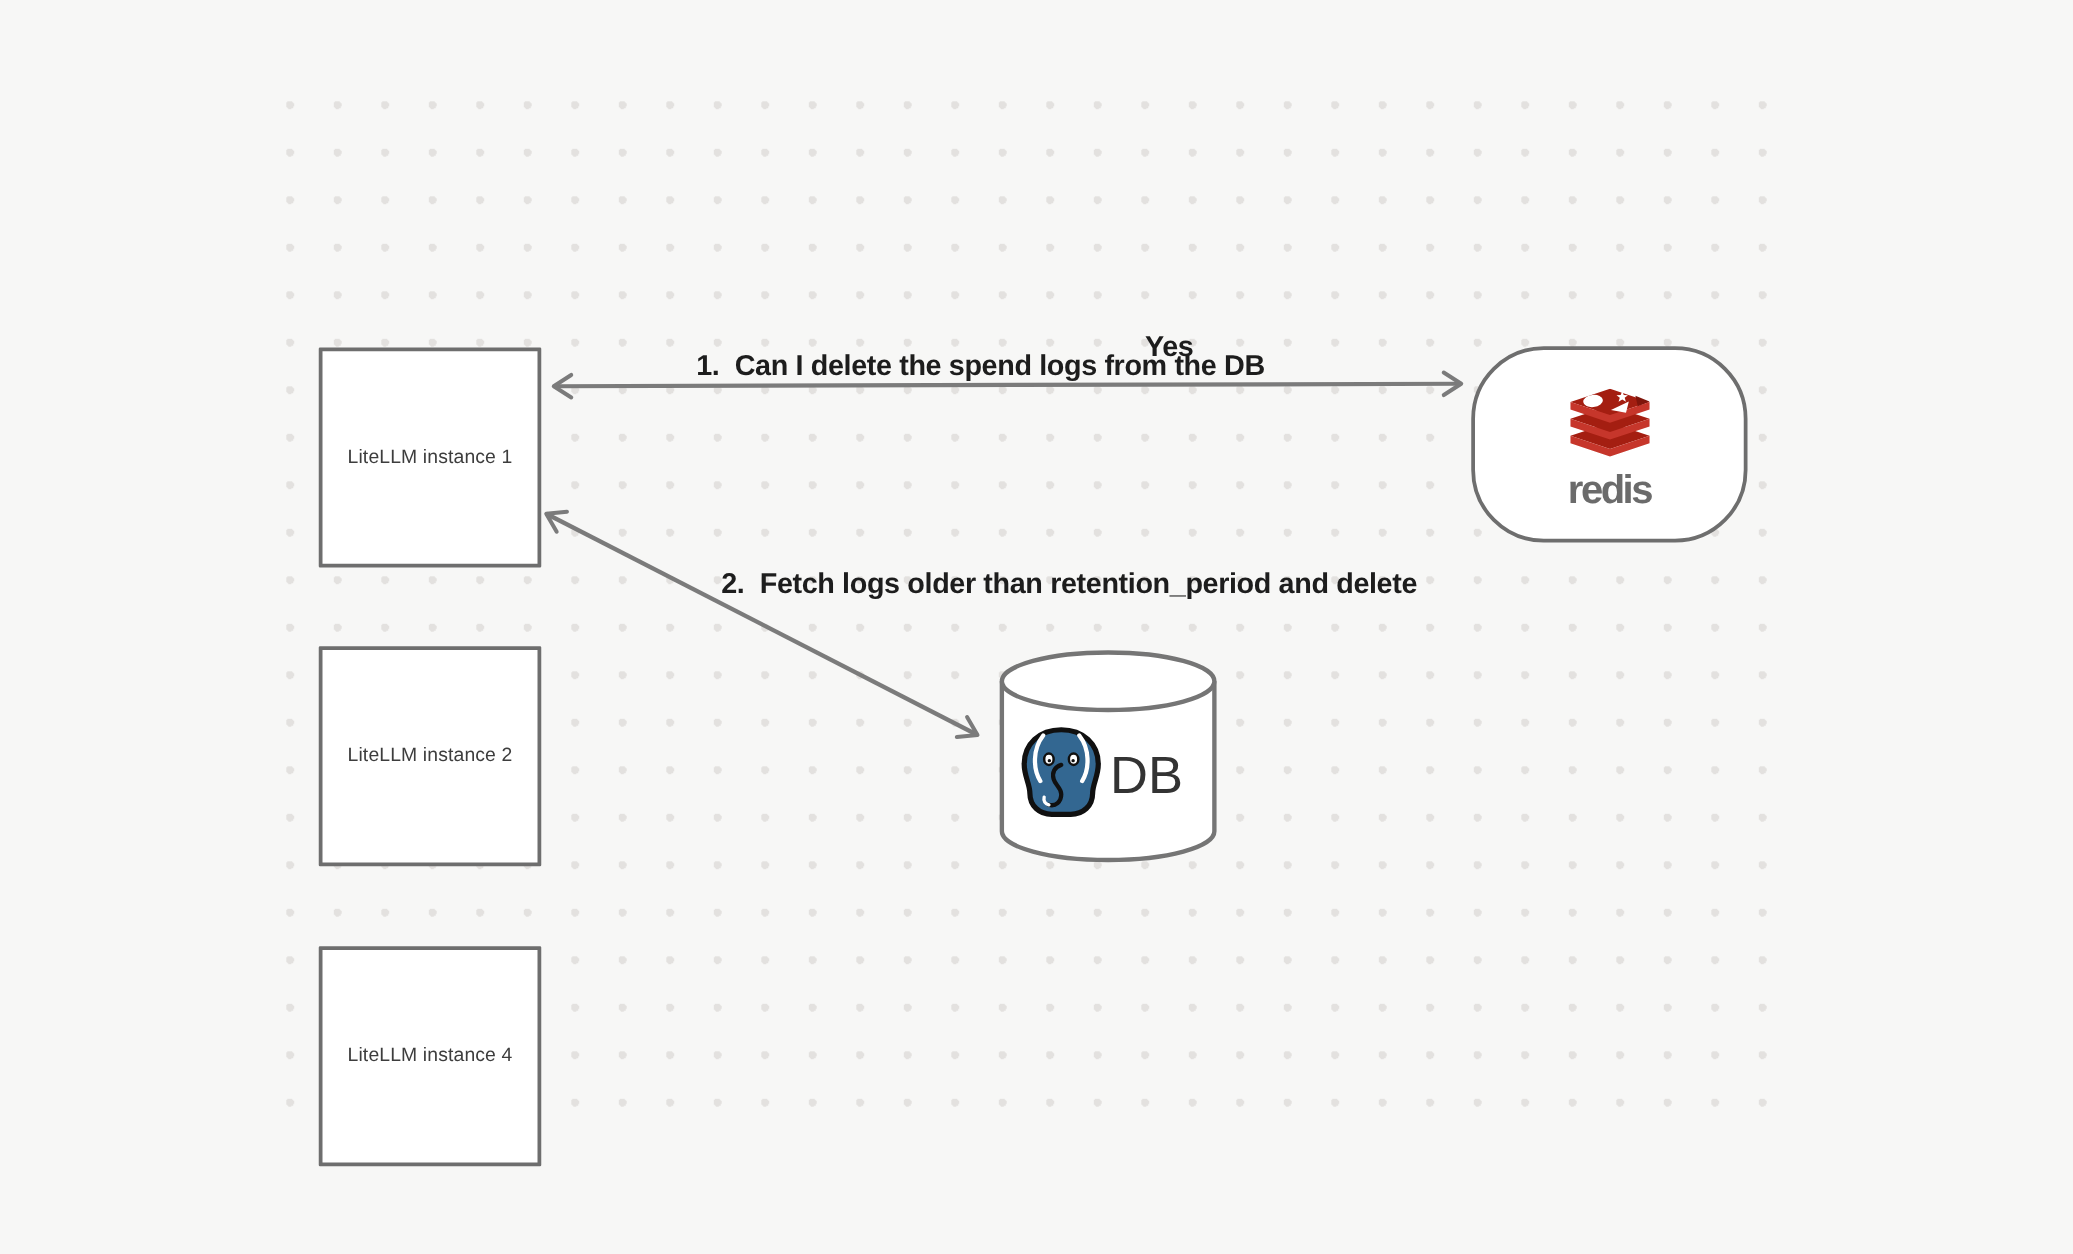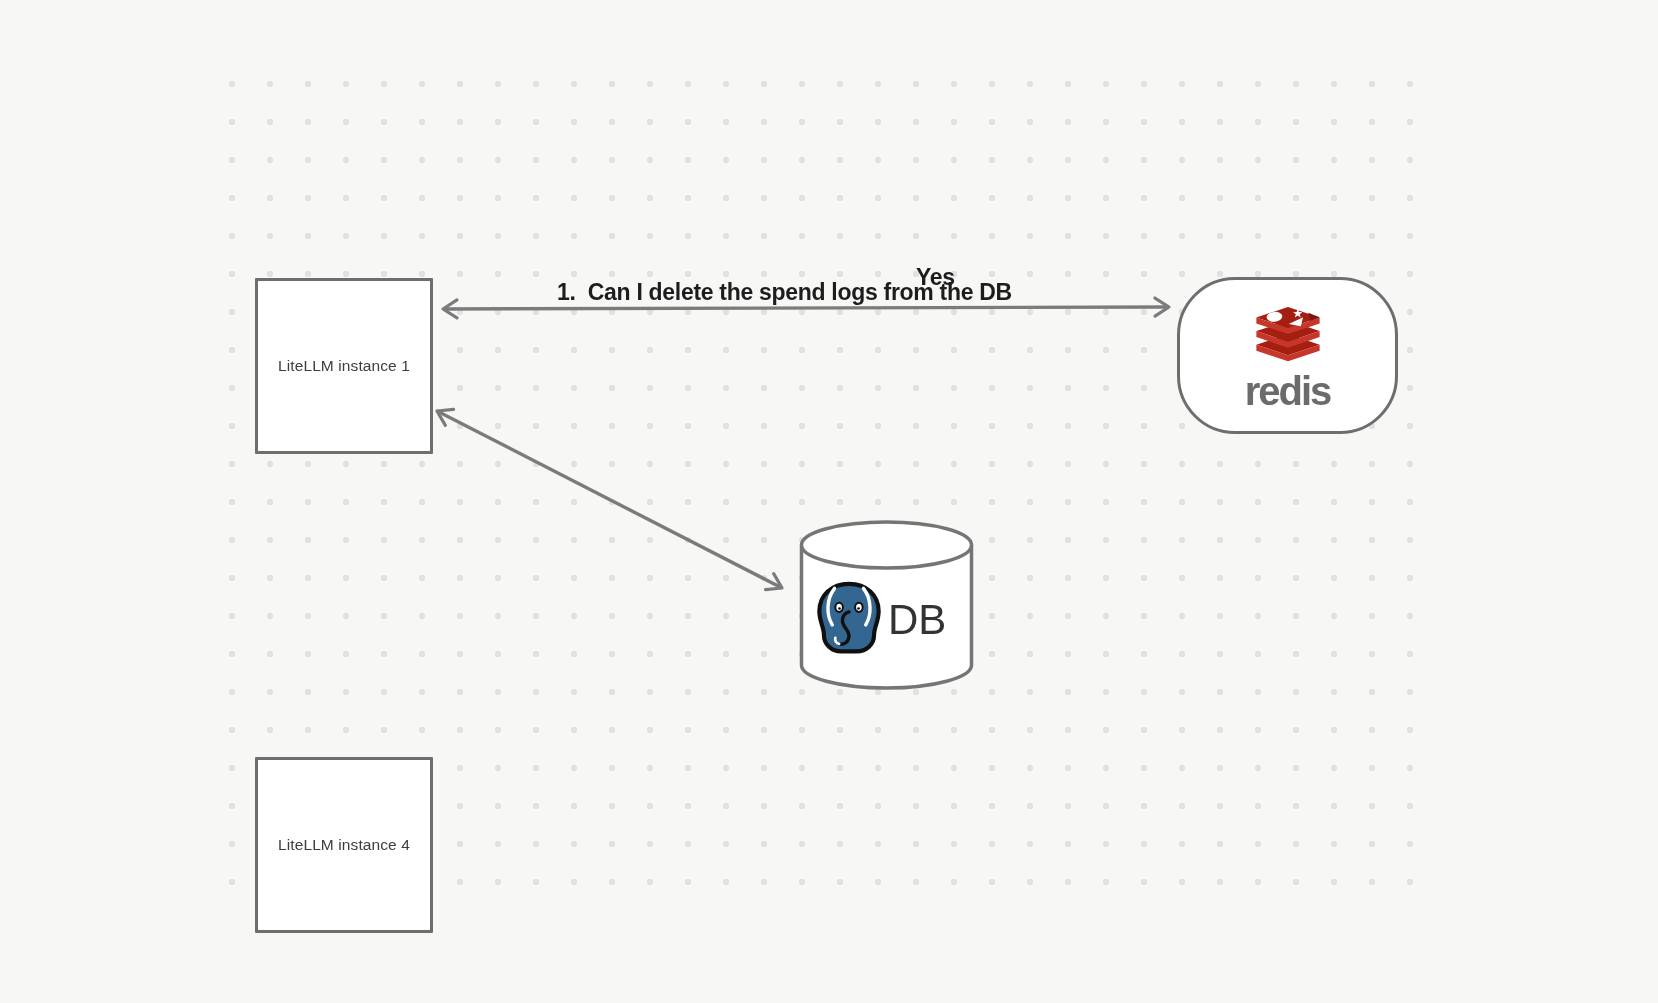--- a/index.html
+++ b/index.html
@@ -30,21 +30,21 @@
   #box-2{left:255px;top:517px;}
   #box-3{left:255px;top:757px;}
   .redis-node{
     position:absolute;left:1177px;top:277px;width:221px;height:157px;
     background:#ffffff;border:3.5px solid #6e6e6e;border-radius:58px;
     box-sizing:border-box;
     display:flex;flex-direction:column;align-items:center;justify-content:center;
     padding-top:6px;
   }
   .redis-word{
-    font-size:40px;font-weight:700;color:#6b6b6b;letter-spacing:-2px;
+    font-size:32px;font-weight:700;color:#6b6b6b;letter-spacing:-2px;
     line-height:1;margin-top:0px;
   }
   .db-node{
     position:absolute;left:799px;top:519px;width:175px;height:172px;
   }
   .db-node svg.cyl{position:absolute;left:0;top:0;}
   .db-content{
     position:absolute;left:12px;top:60px;display:flex;align-items:center;
   }
   .db-word{
@@ -71,20 +71,23 @@
       <marker id="vhead" markerWidth="34" markerHeight="34" refX="0" refY="0" viewBox="-17 -17 34 34" orient="auto-start-reverse" markerUnits="userSpaceOnUse">
         <path d="M-14,-9 L0,0 L-14,9" fill="none" stroke="#7b7b7b" stroke-width="3.2" stroke-linecap="round" stroke-linejoin="round"></path>
       </marker>
     </defs>
     <line x1="443" y1="309" x2="1169" y2="307" stroke="#7b7b7b" stroke-width="3.4" marker-start="url(#vhead)" marker-end="url(#vhead)"></line>
     <line x1="437" y1="411" x2="782" y2="588" stroke="#7b7b7b" stroke-width="3.4" marker-start="url(#vhead)" marker-end="url(#vhead)"></line>
   </svg>
 
   <div class="shape-box" id="box-1">
     <span class="box-label">LiteLLM instance 1</span>
+  </div>
+  <div class="shape-box" id="box-2">
+    <span class="box-label">LiteLLM instance 2</span>
   </div>
   <div class="shape-box" id="box-3">
     <span class="box-label">LiteLLM instance 4</span>
   </div>
 
   <div class="redis-node">
     <svg width="76" height="64" viewBox="0 0 100 85">
 
       <path d="M50 36 L92 50 L50 64 L8 50 Z" fill="#a41e11"></path>
       <path d="M8 50 L50 64 L92 50 L92 58 L50 72 L8 58 Z" fill="#c6362b"></path>
@@ -126,14 +129,15 @@
         <circle cx="37.5" cy="37.5" r="1.8" fill="#101010"></circle>
         <ellipse cx="63" cy="36" rx="5" ry="6" fill="#ffffff" stroke="#101010" stroke-width="2.6"></ellipse>
         <circle cx="62.5" cy="37.5" r="1.8" fill="#101010"></circle>
       </svg>
       <span class="db-word">DB</span>
     </div>
   </div>
 
   <div class="edge-label" id="edge1-label">1.  Can I delete the spend logs from the DB</div>
   <div class="edge-label" id="edge1-reply">Yes</div>
+  <div class="edge-label" id="edge2-label">2.  Fetch logs older than retention_period and delete</div>
 
 </div>
 
 </body></html>

